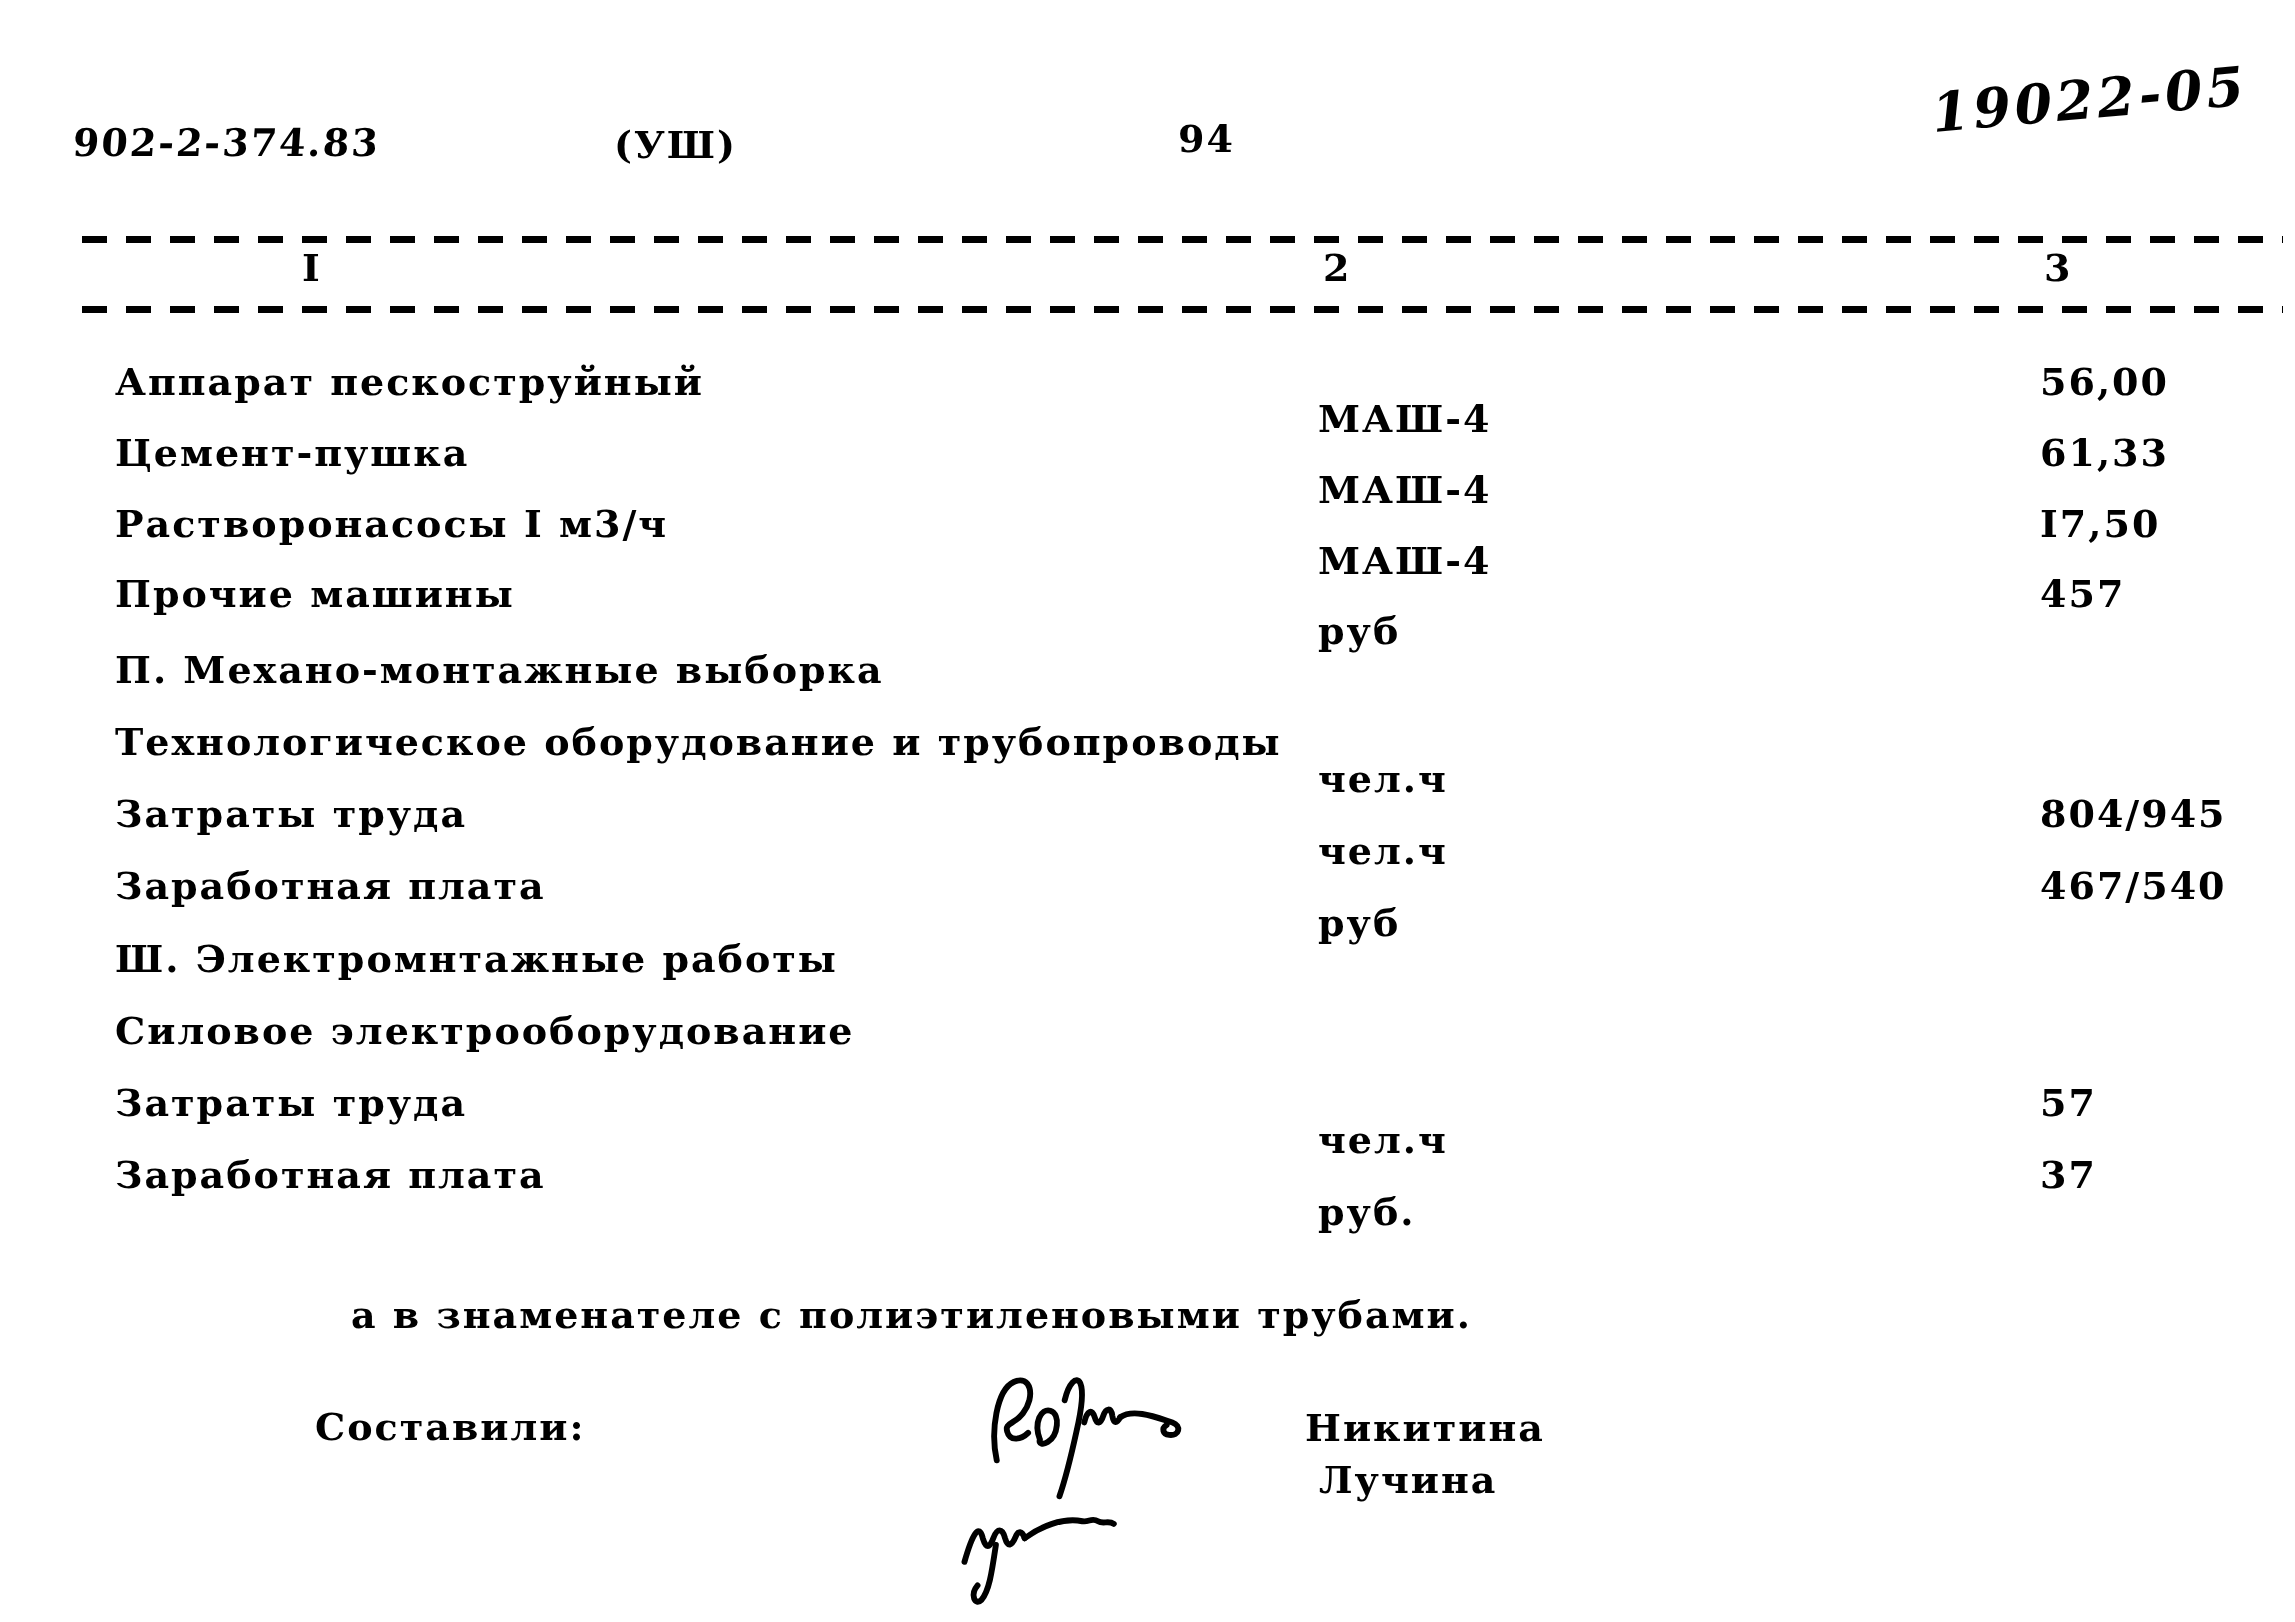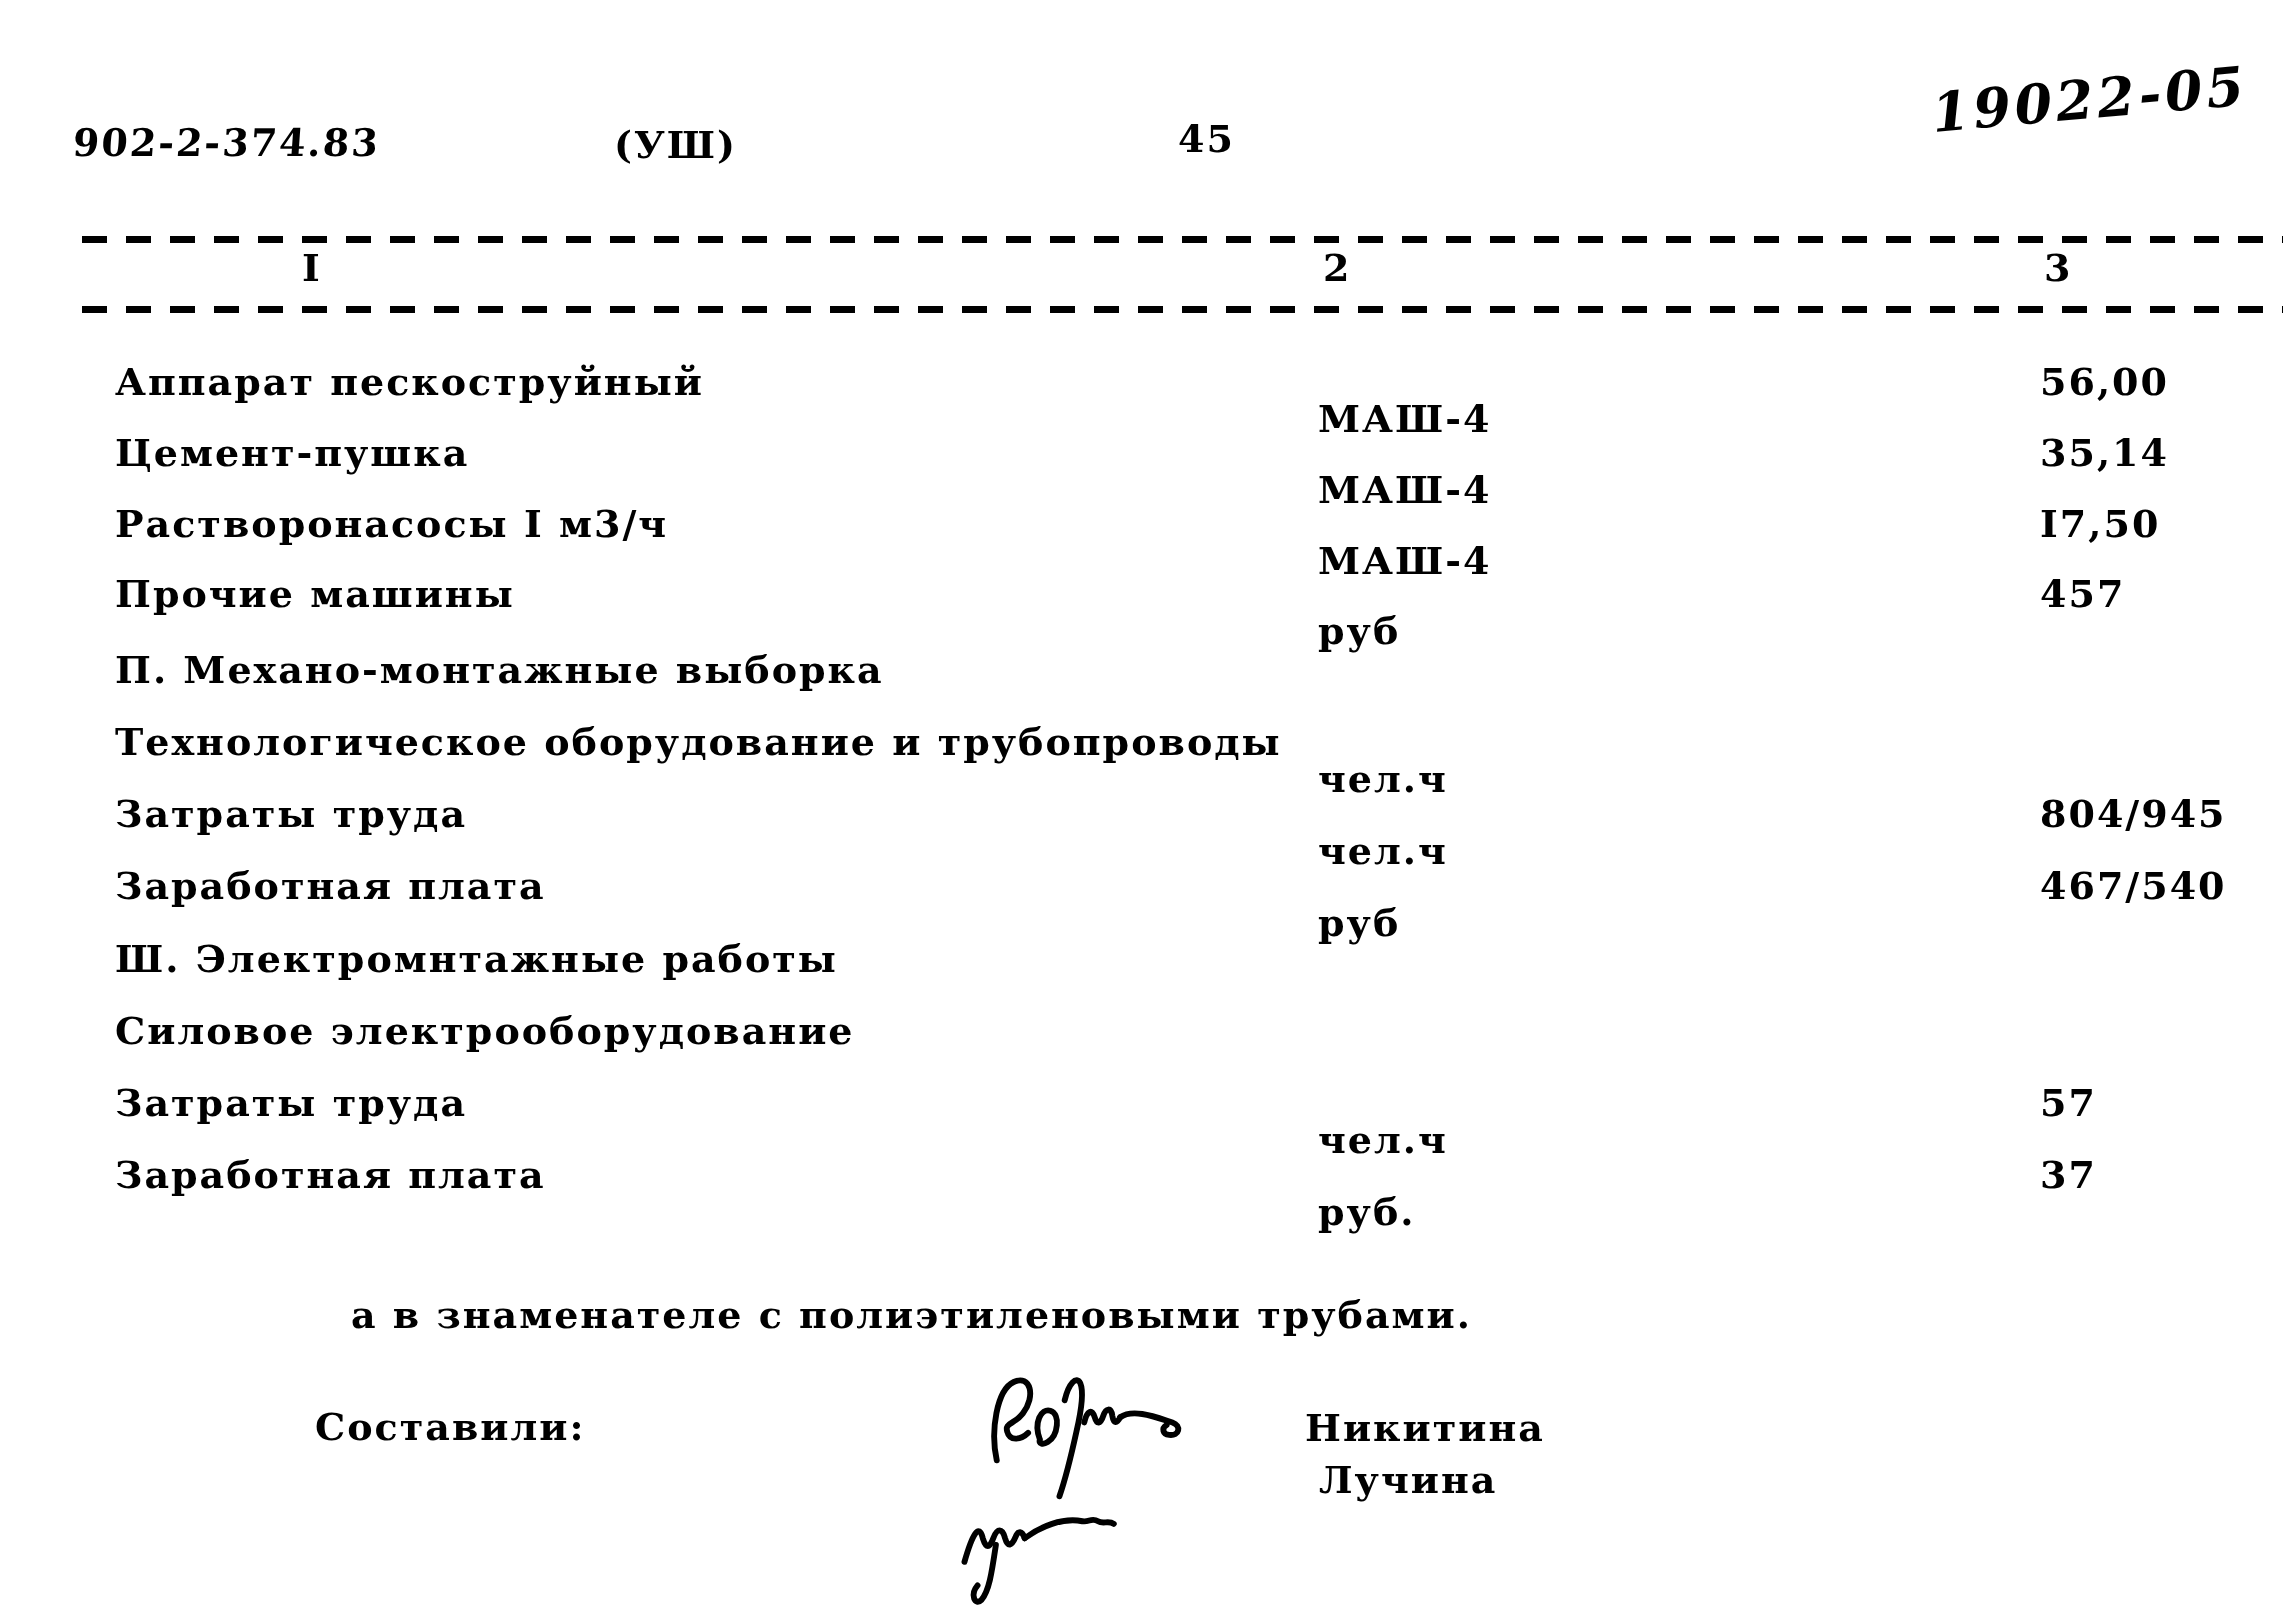--- a/index.html
+++ b/index.html
@@ -55,38 +55,38 @@
   .name1{left:1305px;top:1407px;}
   .name2{left:1319px;top:1459px;}
 </style>
 </head>
 <body>
 
 <div class="sheet">
 
   <div class="t doc-num">902-2-374.83</div>
   <div class="t section-roman">(УШ)</div>
-  <div class="t page-num">45</div>
+  <div class="t page-num">94</div>
   <div class="t handwritten">19022-05</div>
 
   <div class="dash dash1"></div>
   <div class="t colh" style="left:302px;">I</div>
   <div class="t colh" style="left:1323px;">2</div>
   <div class="t colh" style="left:2044px;">3</div>
   <div class="dash dash2"></div>
 
   <div class="row" style="top:361px;">
     <span class="t c1">Аппарат пескоструйный</span>
     <span class="t c2">МАШ-4</span>
     <span class="t c3">56,00</span>
   </div>
   <div class="row" style="top:432px;">
     <span class="t c1">Цемент-пушка</span>
     <span class="t c2">МАШ-4</span>
-    <span class="t c3">35,14</span>
+    <span class="t c3">61,33</span>
   </div>
   <div class="row" style="top:503px;">
     <span class="t c1">Растворонасосы I м3/ч</span>
     <span class="t c2">МАШ-4</span>
     <span class="t c3">I7,50</span>
   </div>
   <div class="row" style="top:573px;">
     <span class="t c1">Прочие машины</span>
     <span class="t c2">руб</span>
     <span class="t c3">457</span>

